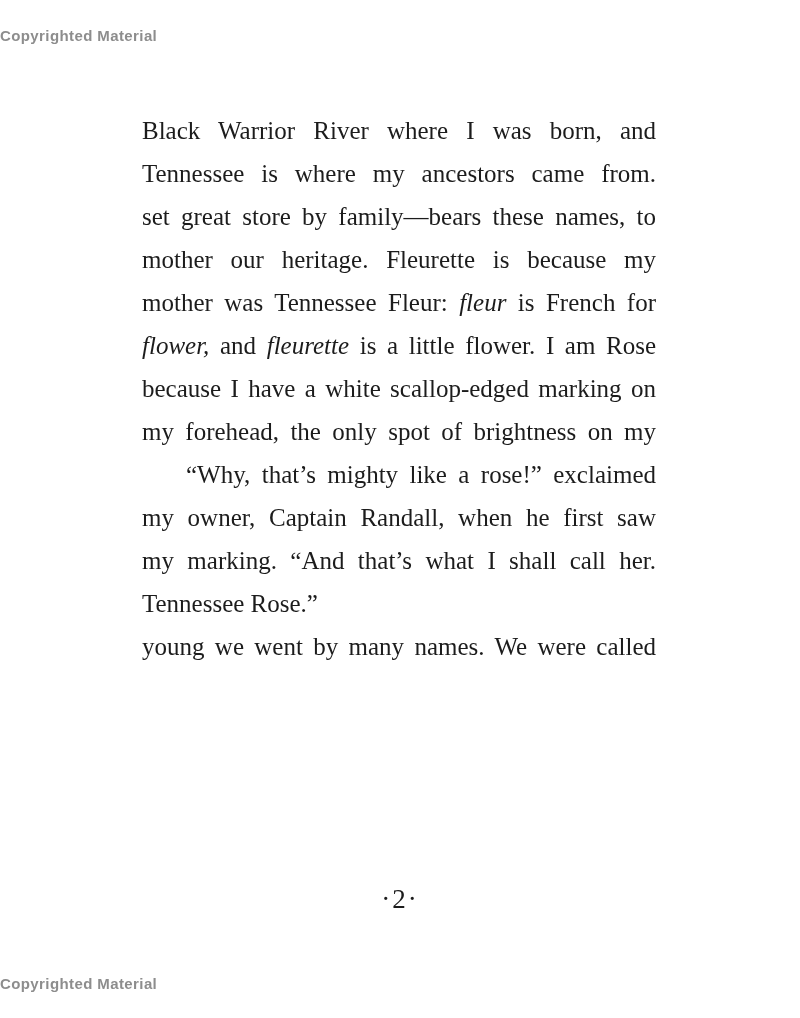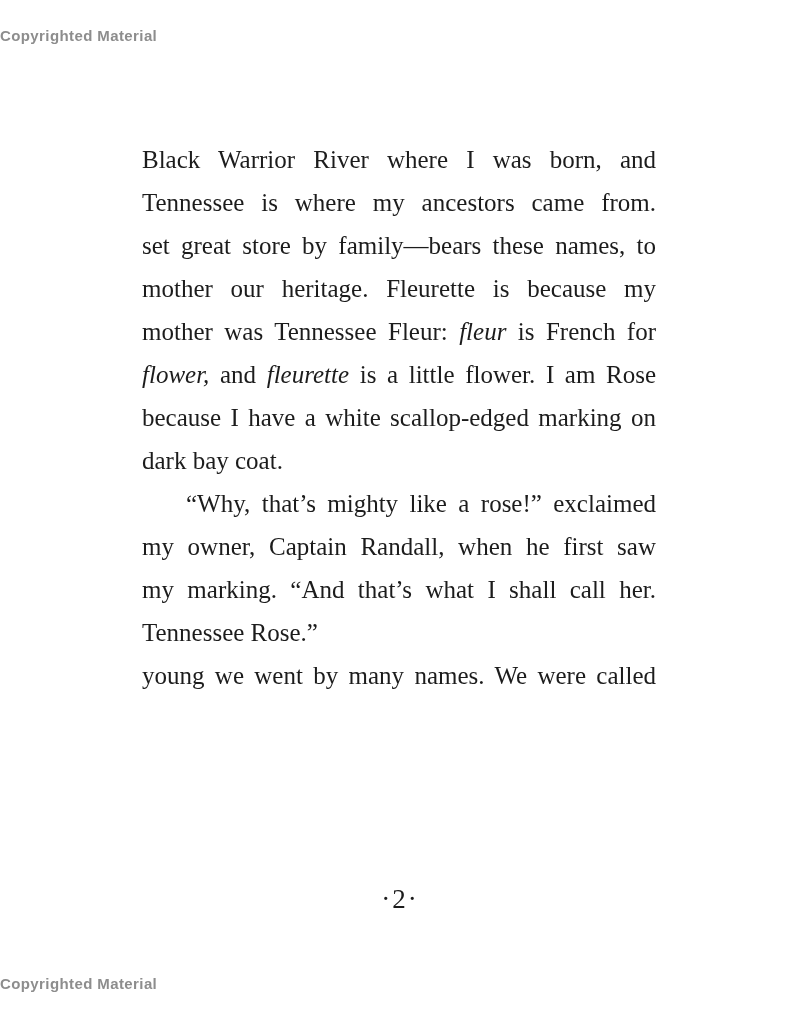--- a/index.html
+++ b/index.html
@@ -31,21 +31,20 @@
   .copyright.top { top: 27px; }
   .copyright.bottom { top: 975px; }
   .body-text {
     position: absolute;
     left: 142px;
     top: 109px;
     width: 514px;
     font-size: 25px;
     line-height: 43px;
     color: var(--ink);
-    margin-top: 29px;
   }
   .line { height: 43px; white-space: normal; }
   .line.j {
     text-align: justify;
     text-align-last: justify;
     -moz-text-align-last: justify;
   }
   .line.ind { text-indent: 44px; }
   .it { font-style: italic; }
   .page-number {
@@ -66,21 +65,21 @@
 <div class="copyright top">Copyrighted Material</div>
 
 <div class="body-text">
     <div class="line j"><span>Black Warrior River where I was born, and</span></div>
     <div class="line j"><span>Tennessee is where my ancestors came from.</span></div>
     <div class="line j"><span>set great store by family—bears these names, to</span></div>
     <div class="line j"><span>mother our heritage. Fleurette is because my</span></div>
     <div class="line j"><span>mother was Tennessee Fleur: </span><span class="it">fleur</span><span> is French for</span></div>
     <div class="line j"><span class="it">flower,</span><span> and </span><span class="it">fleurette</span><span> is a little flower. I am Rose</span></div>
     <div class="line j"><span>because I have a white scallop-edged marking on</span></div>
-    <div class="line"><span>dark bay coat.</span></div>
+    <div class="line j"><span>my forehead, the only spot of brightness on my</span></div>
     <div class="line j ind"><span>“Why, that’s mighty like a rose!” exclaimed</span></div>
     <div class="line j"><span>my owner, Captain Randall, when he first saw</span></div>
     <div class="line j"><span>my marking. “And that’s what I shall call her.</span></div>
     <div class="line"><span>Tennessee Rose.”</span></div>
     <div class="line j"><span>young we went by many names. We were called</span></div>
   </div>
 
 <div class="page-number">·2·</div>
 
 <div class="copyright bottom">Copyrighted Material</div>

